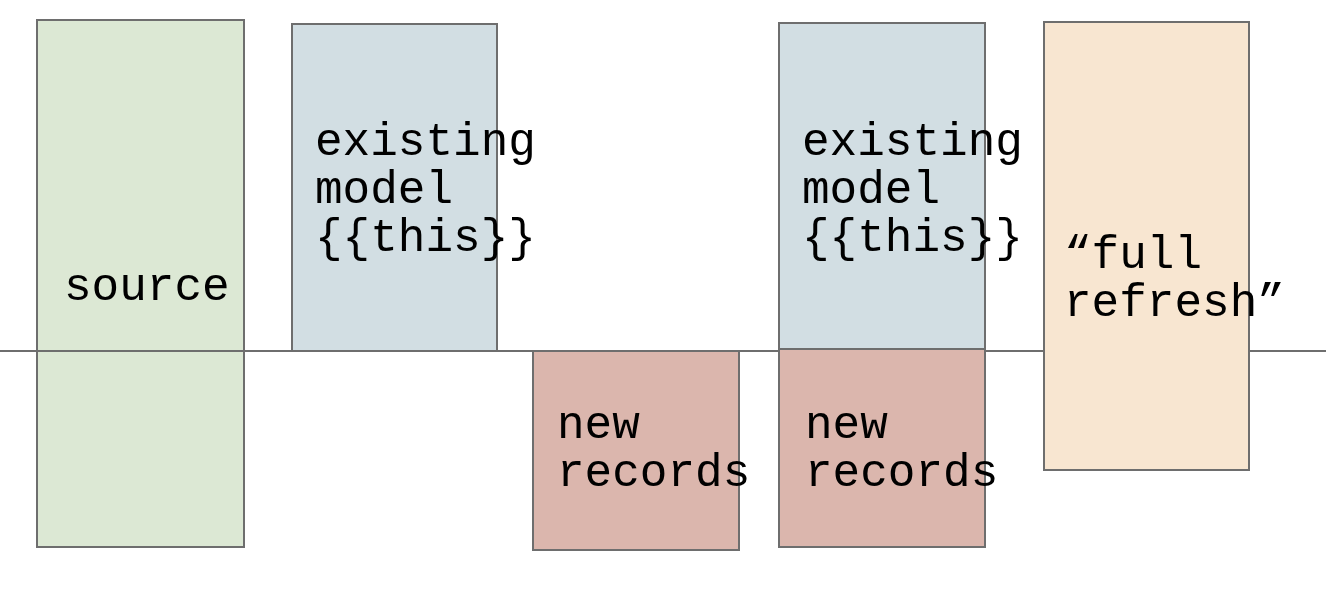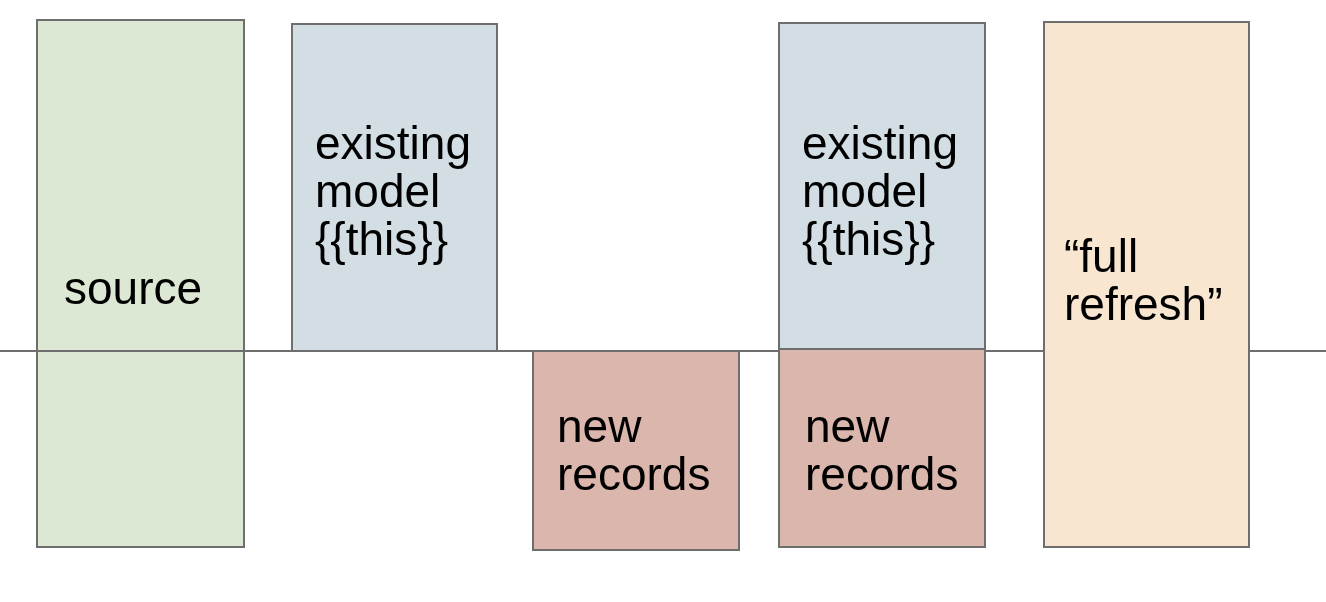--- a/index.html
+++ b/index.html
@@ -17,36 +17,37 @@
     top: 350px;
     width: 1326px;
     height: 2px;
     z-index: 2;
   }
   .box {
     position: absolute;
     border: 2px solid #6e6e6e;
     box-sizing: border-box;
     z-index: 3;
+    font-family: Liberation Mono, monospace;
   }
   .label {
     position: absolute;
     white-space: pre-line;
     font-size: 46px;
     line-height: 48px;
     color: #000000;
     z-index: 5;
   }
   
   .box-source { left: 36px;   top: 19px;  width: 209px; height: 529px; z-index: 1; padding-left: 23px; }
   .box-em1    { left: 291px;  top: 23px;  width: 207px; height: 329px; }
   .box-nr1    { left: 532px;  top: 350px; width: 208px; height: 201px; }
   .box-em2    { left: 778px;  top: 22px;  width: 208px; height: 328px; }
   .box-nr2    { left: 778px;  top: 348px; width: 208px; height: 200px; }
-  .box-fr     { left: 1043px; top: 21px;  width: 207px; height: 527px; z-index: 4; }
+  .box-fr     { left: 1043px; top: 21px;  width: 207px; height: 450px; z-index: 4; }
   
   .box-source .label { left: 26px; top: 243px; }
   .box-em1    .label { left: 22px; top: 94px; }
   .box-nr1    .label { left: 23px; top: 50px; }
   .box-em2    .label { left: 22px; top: 95px; }
   .box-nr2    .label { left: 25px; top: 52px; }
   .box-fr     .label { left: 19px; top: 209px; }
 </style>
 </head>
 <body>

